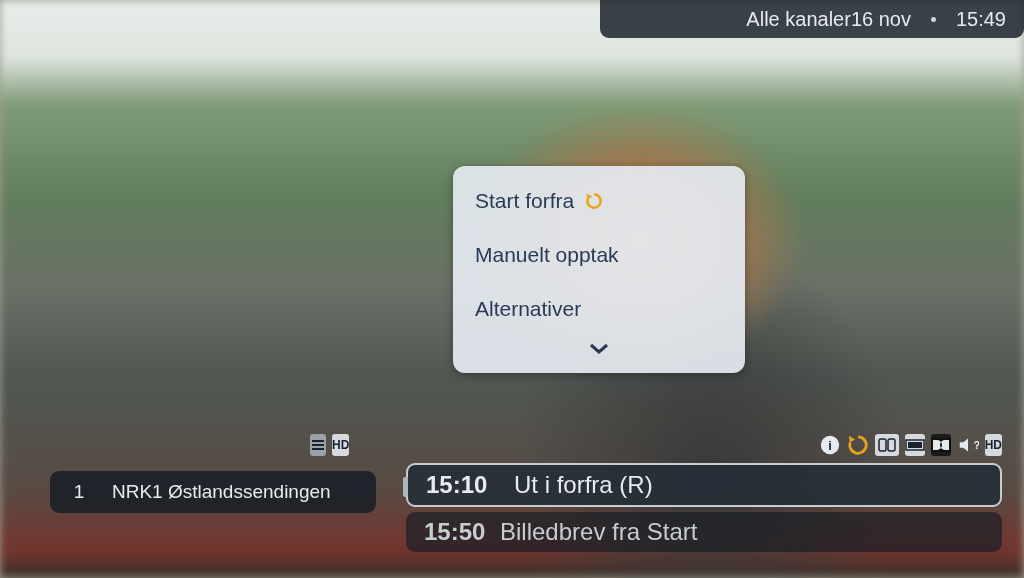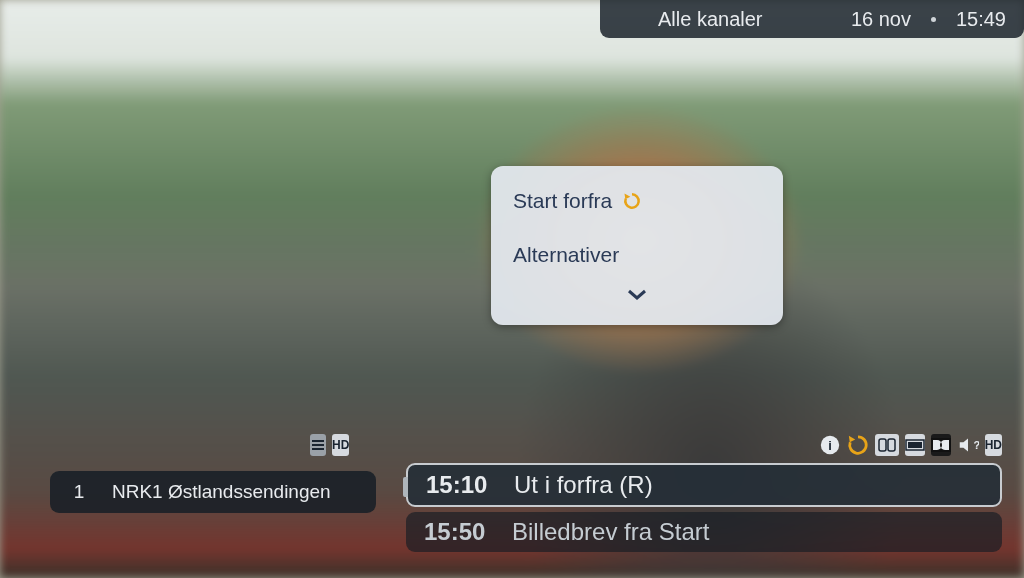--- a/index.html
+++ b/index.html
@@ -40,35 +40,34 @@
 
 
 .top-strip {
   top: 0;
   left: 600px;
   width: 424px;
   height: 38px;
   border-top-left-radius: 0;
   border-top-right-radius: 0;
 }
-.top-strip .group { flex: 1; text-align: left; margin-left: 40px; }
+.top-strip .group { flex: 1; text-align: right; margin-left: 40px; }
 .top-strip .datetime { display: flex; gap: 20px; align-items: center; }
 .top-strip .dot { width: 5px; height: 5px; background: #cfd4d8; border-radius: 50%; }
 
 
 .menu {
   position: absolute;
   left: 453px;
   top: 166px;
   width: 292px;
   background: rgba(228,234,240,0.93);
   border-radius: 12px;
   box-shadow: 0 2px 8px rgba(0,0,0,0.35);
-  padding: 8px 0 12px 0;
-  margin-left: 38px;
+  padding: 8px 0 6px 0;
 }
 .menu-item {
   color: #2a3a56;
   font-size: 21px;
   padding: 15px 22px;
   display: flex;
   align-items: center;
   gap: 10px;
   border-radius: 8px;
 }
@@ -154,20 +153,21 @@
 .prog.current {
   top: 463px;
   border: 2px solid #c8ccd0;
   background: rgba(35,45,55,0.88);
   height: 44px;
 }
 .prog.next {
   top: 512px;
   background: rgba(20,28,36,0.65);
   color: #c5ccd2;
+  gap: 12px;
 }
 
 .prog.current::before {
   content: "";
   position: absolute;
   left: -5px;
   top: 12px;
   height: 20px;
   width: 5px;
   background: #aeb5bb;
@@ -192,20 +192,23 @@
   <div class="menu-item">
     <span>Start forfra</span>
     <span class="restart-icon">
       <svg viewBox="0 0 24 24">
           <path fill="none" stroke="#e8a418" stroke-width="3" d="M12 4a8 8 0 1 1-7.5 5.2"></path>
           <path fill="#e8a418" d="M3 3l1 7 6-3z"></path>
         </svg>
     </span>
   </div>
   <div class="menu-item">
+    <span>Manuelt opptak</span>
+  </div>
+  <div class="menu-item">
     <span>Alternativer</span>
   </div>
   <div class="chevron">
     <svg width="22" height="14" viewBox="0 0 22 14">
         <path fill="none" stroke="#2a3a56" stroke-width="3" d="M3 3l8 7 8-7"></path>
       </svg>
   </div>
 </div>
 
 <div class="icon-row-left">

